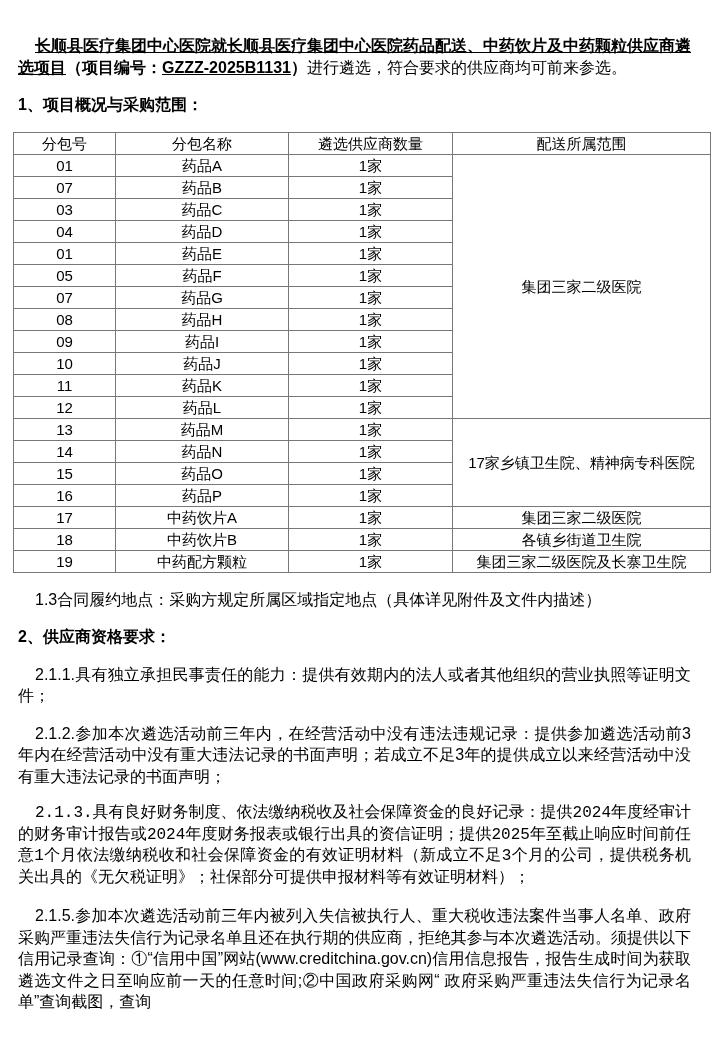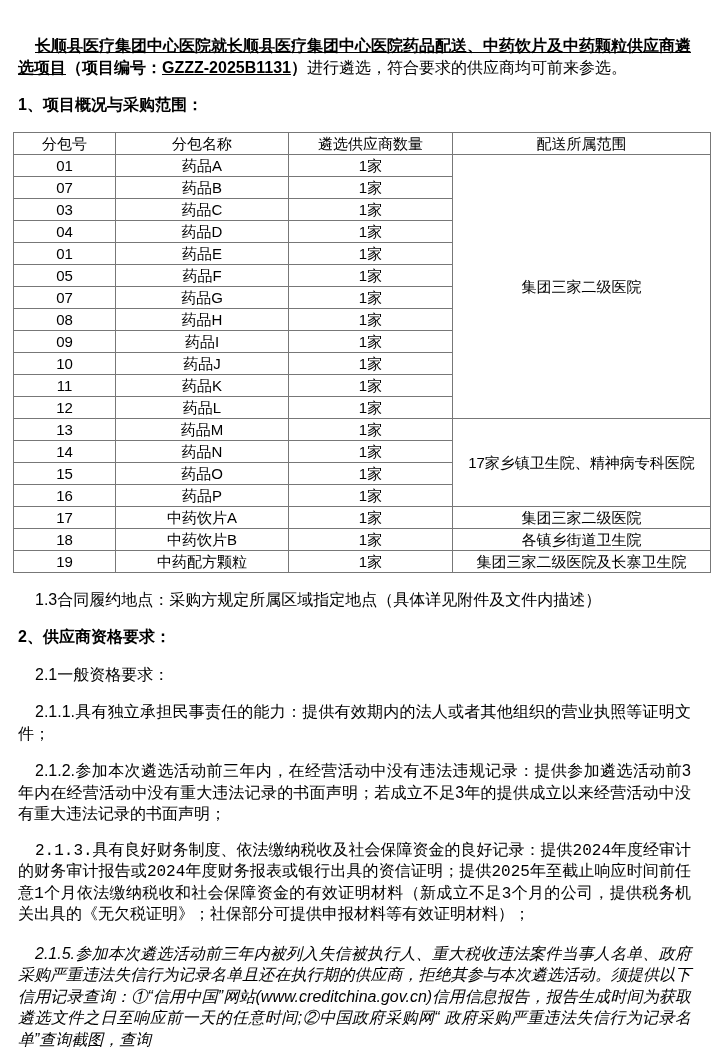--- a/index.html
+++ b/index.html
@@ -34,21 +34,21 @@
     height:21px;
     line-height:21px;
     padding:0;
     text-align:center;
     vertical-align:middle;
     overflow:hidden;
     white-space:nowrap;
   }
   .mt4{margin-top:4px;}
   .mt7{margin-top:7px;font-family:Liberation Mono, monospace;}
-  .mt9{margin-top:9px;font-style:italic;}
+  .mt9{margin-top:9px;}
 </style>
 </head>
 <body>
 
 <div class="doc">
 
   <p>
     <span class="bold u">长顺县医疗集团中心医院就长顺县医疗集团中心医院药品配送、中药饮片及中药颗粒供应商遴选项目</span><span class="bold">（项目编号：</span><span class="bold u">GZZZ-2025B1131</span><span class="bold">）</span><span>进行遴选，符合要求的供应商均可前来参选。</span>
   </p>
 
@@ -171,19 +171,18 @@
           <td>1家</td>
           <td rowspan="1">集团三家二级医院及长寨卫生院</td>
         </tr>
       </tbody>
   </table>
 
   <p>1.3合同履约地点：采购方规定所属区域指定地点（具体详见附件及文件内描述）</p>
 
   <p class="heading">2、供应商资格要求：</p>
 
-  <p class="mt4">2.1一般资格要求：</p>
   <p>2.1.1.具有独立承担民事责任的能力：提供有效期内的法人或者其他组织的营业执照等证明文件；</p>
   <p>2.1.2.参加本次遴选活动前三年内，在经营活动中没有违法违规记录：提供参加遴选活动前3年内在经营活动中没有重大违法记录的书面声明；若成立不足3年的提供成立以来经营活动中没有重大违法记录的书面声明；</p>
   <p class="mt7">2.1.3.具有良好财务制度、依法缴纳税收及社会保障资金的良好记录：提供2024年度经审计的财务审计报告或2024年度财务报表或银行出具的资信证明；提供2025年至截止响应时间前任意1个月依法缴纳税收和社会保障资金的有效证明材料（新成立不足3个月的公司，提供税务机关出具的《无欠税证明》；社保部分可提供申报材料等有效证明材料）；</p>
   <p class="mt9">2.1.5.参加本次遴选活动前三年内被列入失信被执行人、重大税收违法案件当事人名单、政府采购严重违法失信行为记录名单且还在执行期的供应商，拒绝其参与本次遴选活动。须提供以下信用记录查询：①“信用中国”网站(www.creditchina.gov.cn)信用信息报告，报告生成时间为获取遴选文件之日至响应前一天的任意时间;②中国政府采购网“ 政府采购严重违法失信行为记录名单”查询截图，查询</p>
 
 </div>
 
 </body></html>

